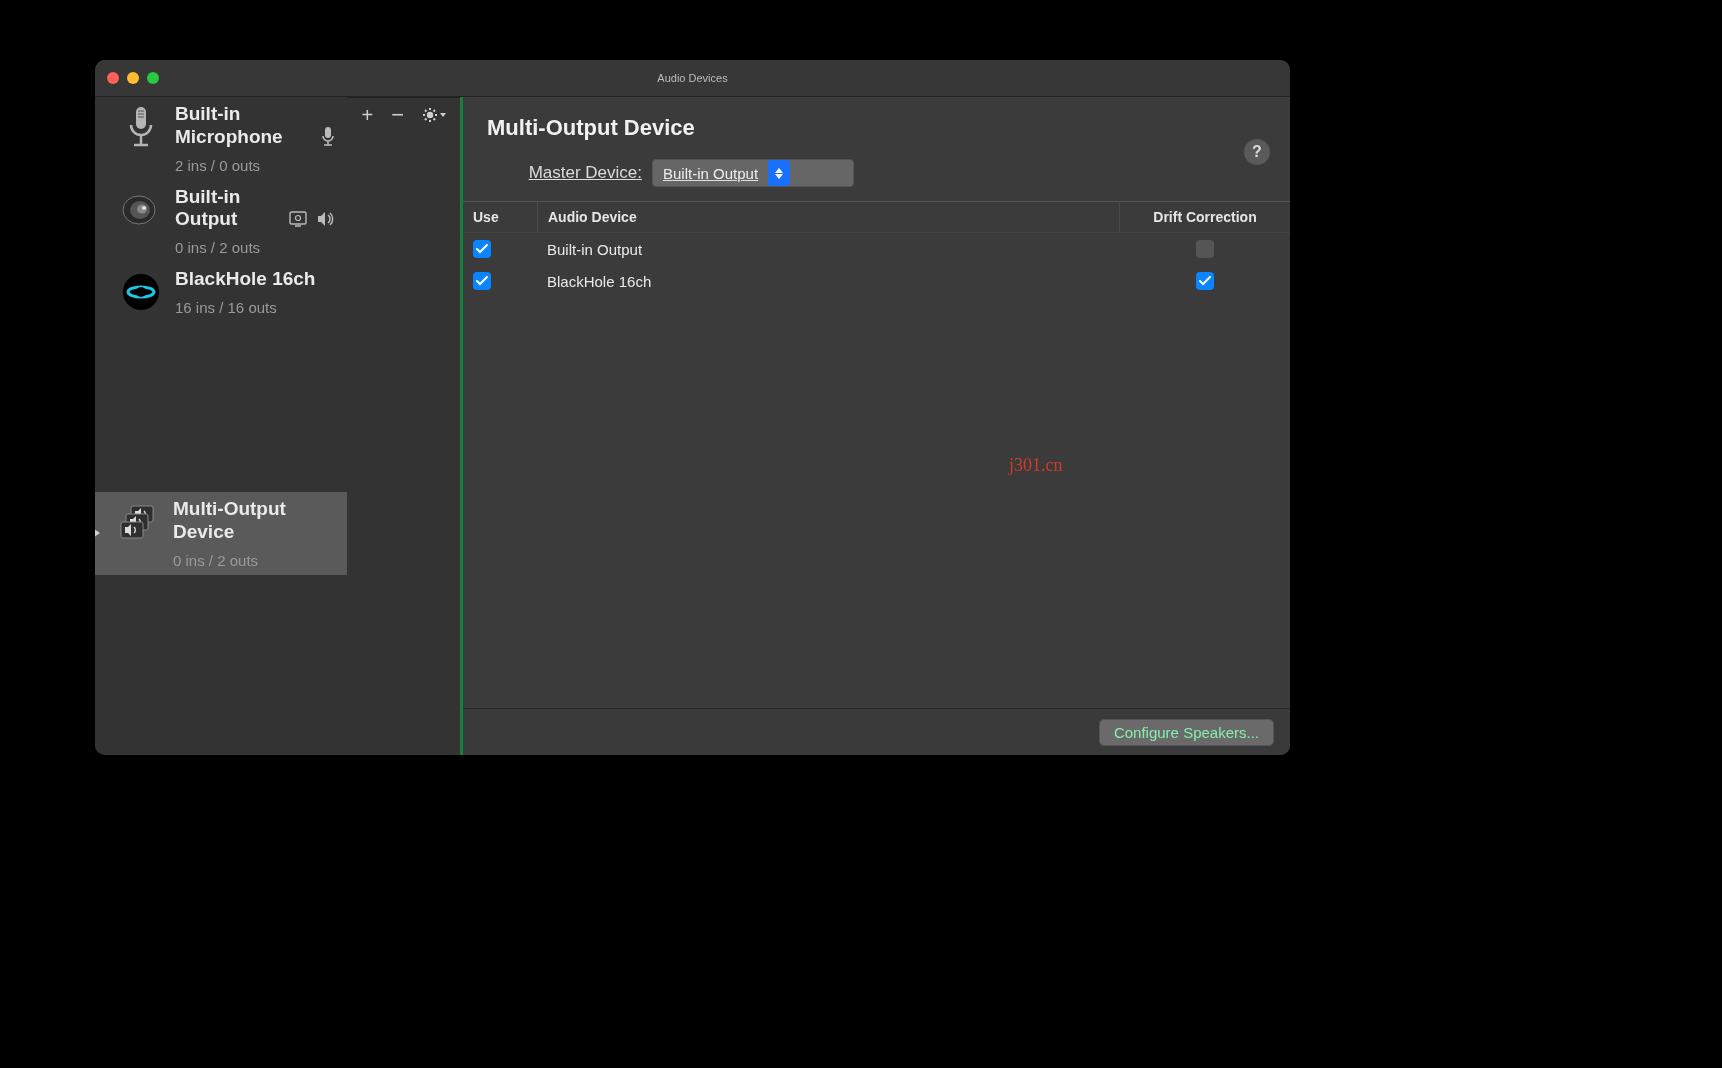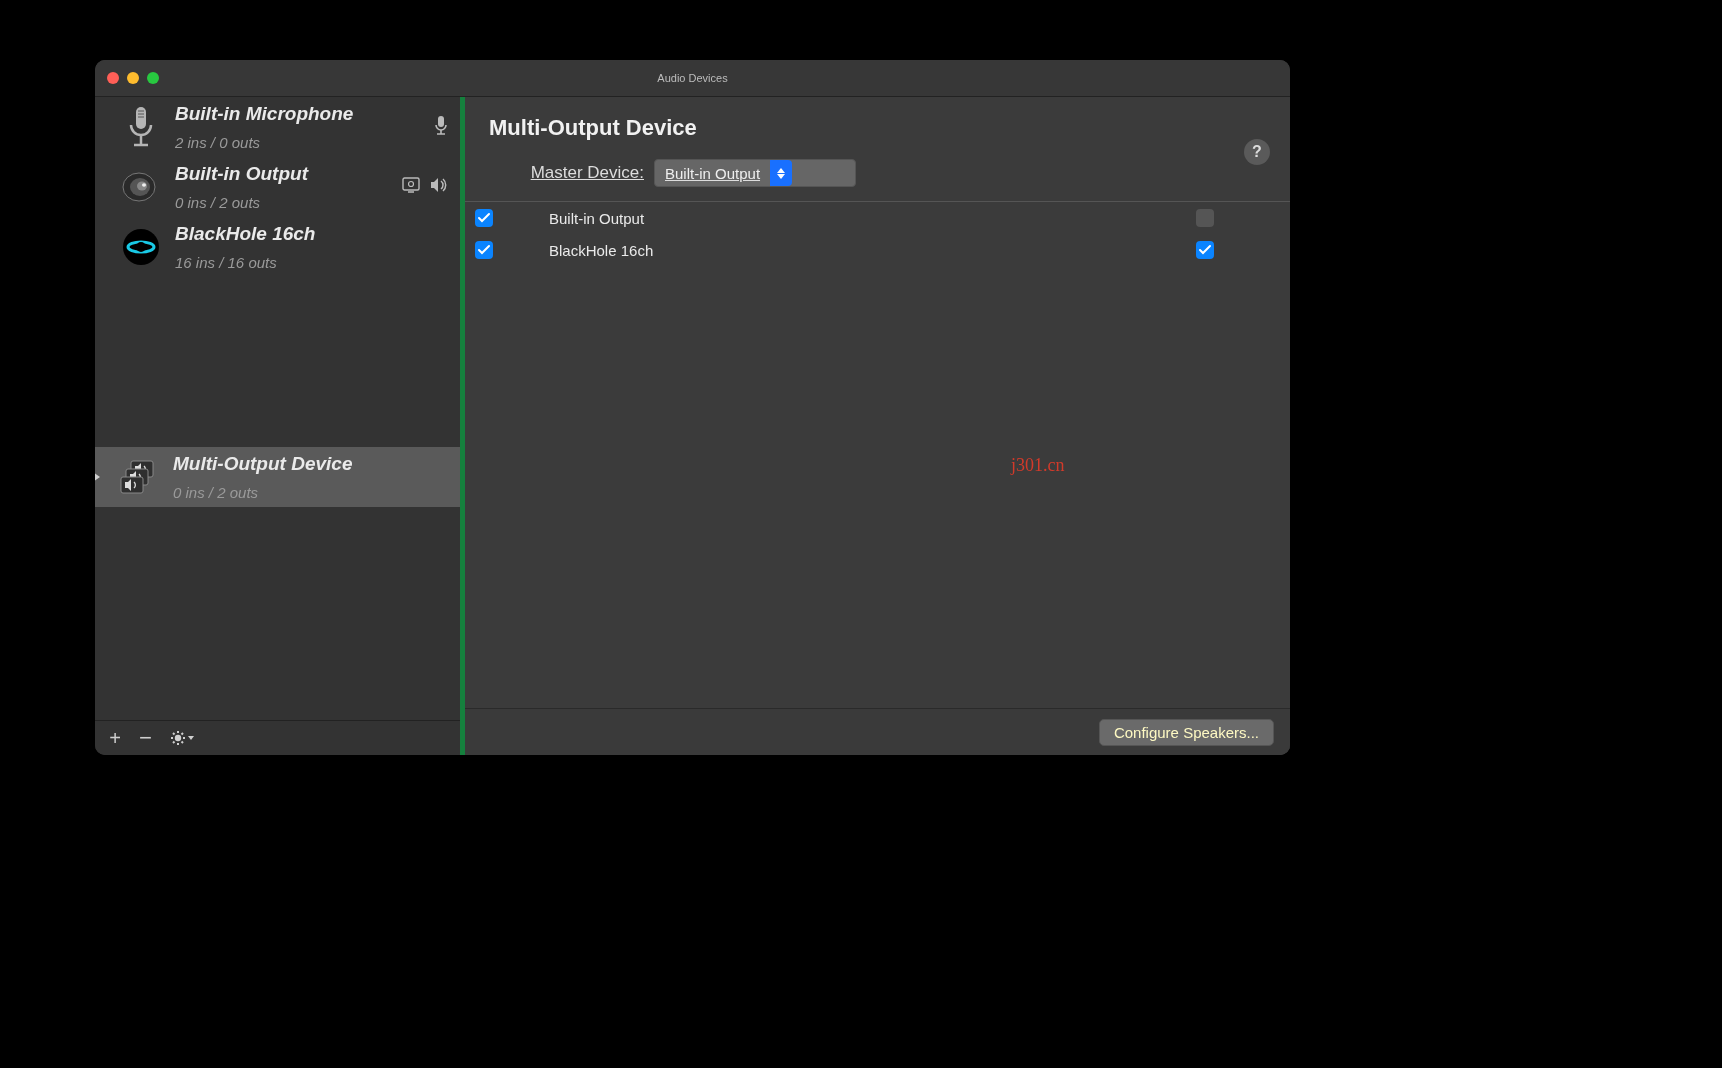--- a/index.html
+++ b/index.html
@@ -5,21 +5,21 @@
   html,body{margin:0;padding:0;width:1722px;height:1068px;background:#000;font-family:-apple-system,BlinkMacSystemFont,"Helvetica Neue",Arial,sans-serif;color:#ddd;-webkit-font-smoothing:antialiased;}
   .window{position:absolute;left:95px;top:60px;width:1195px;height:695px;background:#3a3a3a;border-radius:10px;box-shadow:0 20px 60px rgba(0,0,0,0.8);overflow:hidden;display:flex;flex-direction:column;}
   .titlebar{height:36px;background:#373737;display:flex;align-items:center;position:relative;border-bottom:1px solid #222;}
   .traffic{display:flex;gap:8px;margin-left:12px;}
   .dot{width:12px;height:12px;border-radius:50%;}
   .dot.red{background:#ff5f57;}
   .dot.yellow{background:#febc2e;}
   .dot.green{background:#28c840;}
   .titlebar .title{position:absolute;left:0;right:0;text-align:center;font-size:11px;color:#bcbcbc;pointer-events:none;}
   .body{flex:1;display:flex;min-height:0;}
-  .sidebar{width:365px;background:#333333;display:flex;flex-direction:column;border-right:5px solid #15803d;font-style:italic;}
+  .sidebar{width:365px;background:#333333;display:flex;flex-direction:row;border-right:3px solid #15803d;}
   .device-list{flex:1;overflow:auto;}
   .device{display:flex;align-items:flex-start;padding:6px 10px 6px 22px;gap:10px;position:relative;}
   .device .icon{width:48px;height:48px;flex:0 0 48px;display:flex;align-items:center;justify-content:center;}
   .device .meta{flex:1;min-width:0;}
   .device .name{font-size:19px;font-weight:600;color:#eaeaea;line-height:1.2;}
   .device .sub{font-size:15px;color:#9a9a9a;margin-top:8px;}
   .device .badges{display:flex;gap:8px;align-items:center;color:#bbb;margin-right:2px;align-self:center;}
   .device.selected{background:#5a5a5a;}
   .device .disclosure{width:14px;display:flex;align-items:center;justify-content:center;align-self:center;margin-left:-14px;margin-right:2px;color:#c8c8c8;}
   .group-space{height:170px;}
@@ -43,21 +43,21 @@
   .col-dev{flex:1;}
   .col-drift{width:150px;flex:0 0 150px;justify-content:center;}
   .trow{display:flex;height:32px;align-items:center;}
   .td{padding:0 10px;font-size:15px;color:#eaeaea;display:flex;align-items:center;}
   .chk{width:18px;height:18px;border-radius:4px;display:flex;align-items:center;justify-content:center;}
   .chk.on{background:#0a84ff;}
   .chk.off{background:#555;}
   .chk svg{display:block;}
   .watermark{position:absolute;left:546px;top:358px;color:#d23a2a;font-size:18px;font-family:"Times New Roman",serif;pointer-events:none;}
   .main-footer{margin-top:auto;height:46px;border-top:1px solid #2a2a2a;display:flex;align-items:center;justify-content:flex-end;padding:0 16px;background:#3a3a3a;}
-  .button{background:#6a6a6a;border-radius:5px;padding:4px 14px;color:#fef9c3;font-size:15px;border:1px solid #555;margin-left:36px;}
+  .button{background:#6a6a6a;border-radius:5px;padding:4px 14px;color:#86efac;font-size:15px;border:1px solid #555;margin-left:36px;}
   svg{overflow:visible;}
 </style>
 </head>
 <body>
 
 <div class="window">
   <div class="titlebar">
     <div class="traffic">
       <div class="dot red"></div>
       <div class="dot yellow"></div>
@@ -221,20 +221,25 @@
                   <path d="M0 0 l4 5 l4 -5 z" fill="#fff"></path>
                 </svg>
             </span>
           </div>
         </div>
 
 
       </div>
 
       <div class="table">
+        <div class="thead">
+          <div class="th col-use">Use</div>
+          <div class="th col-dev">Audio Device</div>
+          <div class="th col-drift">Drift Correction</div>
+        </div>
 
         <div class="trow">
           <div class="td col-use">
             <div class="chk on">
               <svg width="12" height="10" viewBox="0 0 12 10">
                   <path d="M1 5 l3 3 l7 -7" stroke="#fff" stroke-width="2" fill="none" stroke-linecap="round"></path>
                 </svg>
             </div>
           </div>
           <div class="td col-dev">Built-in Output</div>

